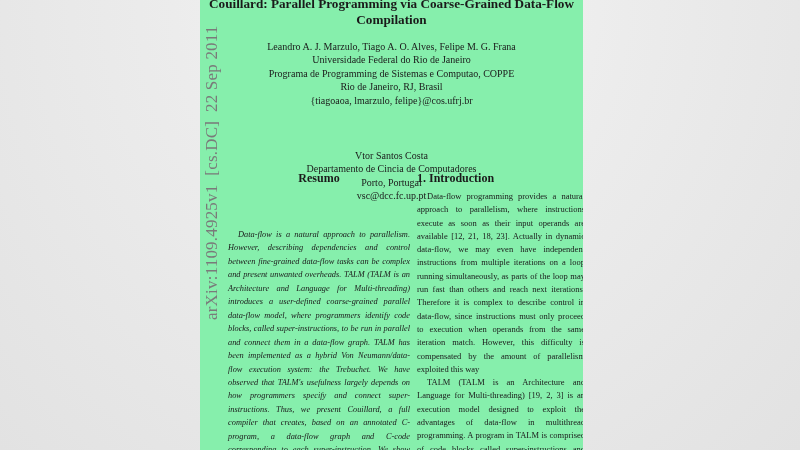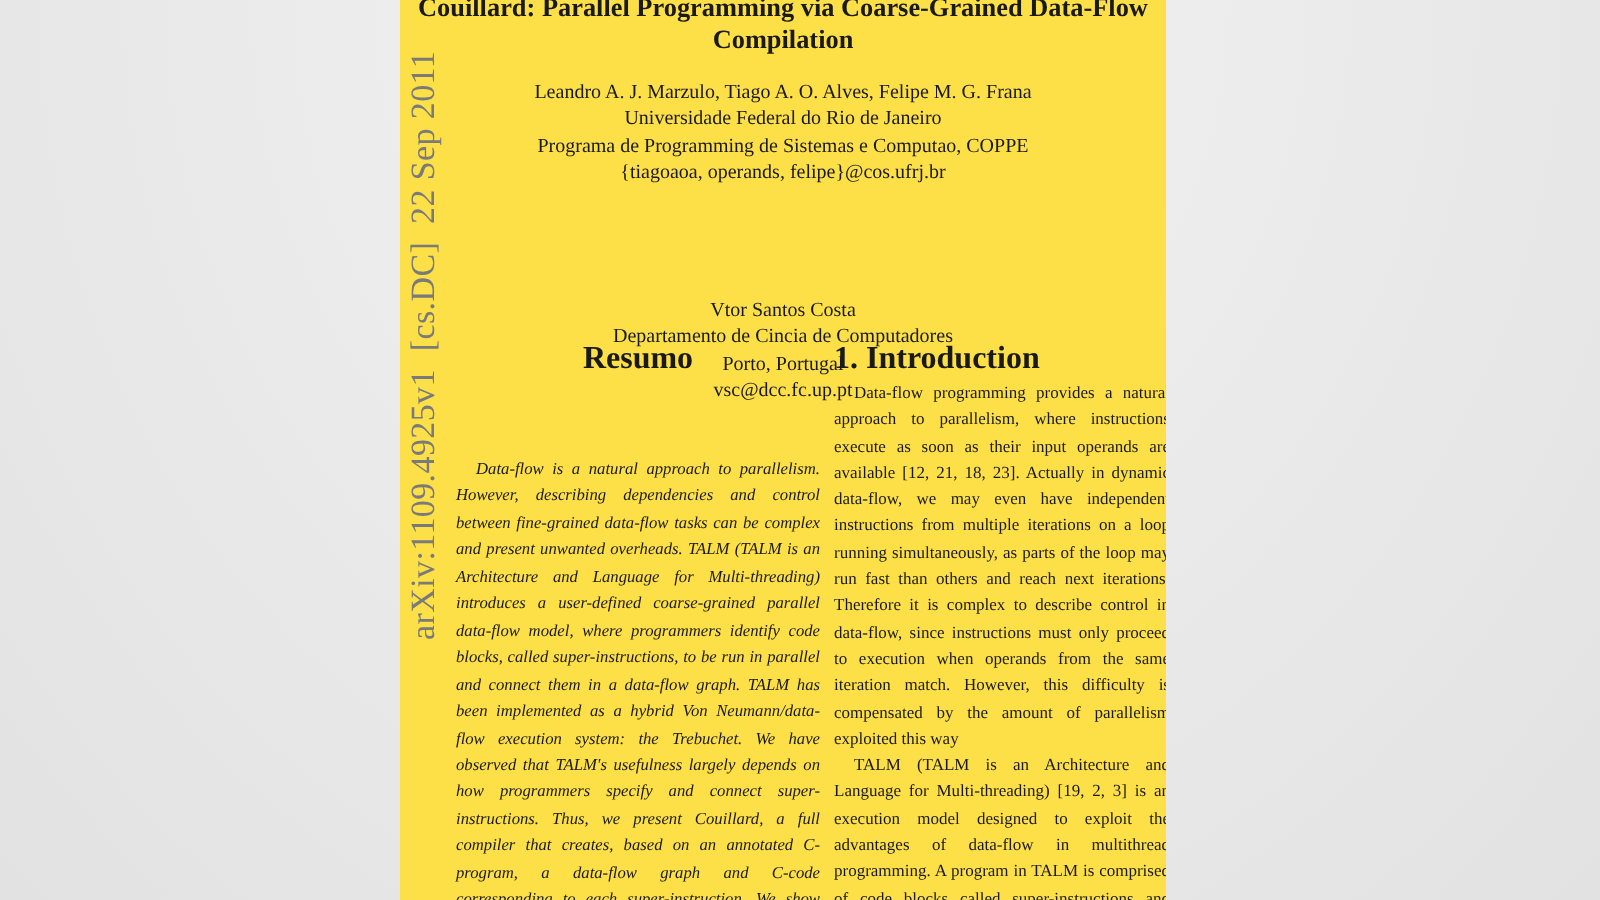--- a/index.html
+++ b/index.html
@@ -4,41 +4,41 @@
 <style>
   html, body { margin: 0; padding: 0; }
   body {
     width: 800px; height: 450px; overflow: hidden; position: relative;
     background: radial-gradient(ellipse at 50% 0%, #f4f4f4 0%, #ececec 40%, #e2e2e2 100%);
     font-family: "Liberation Serif", "DejaVu Serif", serif;
     color: #1a1a1a;
   }
   .page {
     position: absolute; left: 200px; top: 0; width: 383px; height: 450px;
-    background: #fde047; overflow: hidden;
+    background: #86efac; overflow: hidden;
   }
   .title {
     position: absolute; left: 0; top: 0; width: 383px; text-align: center;
     font-weight: bold; font-size: 13.2px; line-height: 15.5px; margin-top: -4px;
   }
   .authors {
     position: absolute; left: 0; width: 383px; text-align: center;
     font-size: 10px; line-height: 13.4px;
   }
   .authors.a1 { top: 40px; }
   .authors.a2 { top: 108px; margin-top: 41px; }
   .arxiv {
     position: absolute; left: 2px; top: 320px; transform-origin: left top;
     transform: rotate(-90deg); white-space: nowrap;
     font-size: 17px; color: #7a7a7a; letter-spacing: 0.2px;
   }
   .col { position: absolute; top: 0; width: 182px; }
   .col.left { left: 28px; }
   .col.right { left: 215px; width: 168px; }
-  .sec-head { font-weight: bold; font-size: 16px; position: absolute; top: 171px; white-space: nowrap; }
+  .sec-head { font-weight: bold; font-size: 12px; position: absolute; top: 171px; white-space: nowrap; }
   .col.left .sec-head { left: 0; width: 182px; text-align: center; }
   .col.right .sec-head { left: 2px; }
   .abstract {
     position: absolute; top: 228px; left: 0; width: 182px;
     font-style: italic; font-size: 8.35px; line-height: 13.45px; text-align: justify;
     text-indent: 10px;
   }
   .intro {
     position: absolute; top: 190px; left: 2px; width: 168px;
     font-size: 8.5px; line-height: 13.3px; text-align: justify;
@@ -53,21 +53,22 @@
 
   <div class="title">
     <div>Couillard: Parallel Programming via Coarse-Grained Data-Flow</div>
     <div>Compilation</div>
   </div>
 
   <div class="authors a1">
     <div>Leandro A. J. Marzulo, Tiago A. O. Alves, Felipe M. G. Frana</div>
     <div>Universidade Federal do Rio de Janeiro</div>
     <div>Programa de Programming de Sistemas e Computao, COPPE</div>
-    <div>{tiagoaoa, operands, felipe}@cos.ufrj.br</div>
+    <div>Rio de Janeiro, RJ, Brasil</div>
+    <div>{tiagoaoa, lmarzulo, felipe}@cos.ufrj.br</div>
   </div>
 
   <div class="authors a2">
     <div>Vtor Santos Costa</div>
     <div>Departamento de Cincia de Computadores</div>
     <div>Porto, Portugal</div>
     <div>vsc@dcc.fc.up.pt</div>
   </div>
 
   <div class="arxiv" style="white-space: pre;">arXiv:1109.4925v1  [cs.DC]  22 Sep 2011</div>

